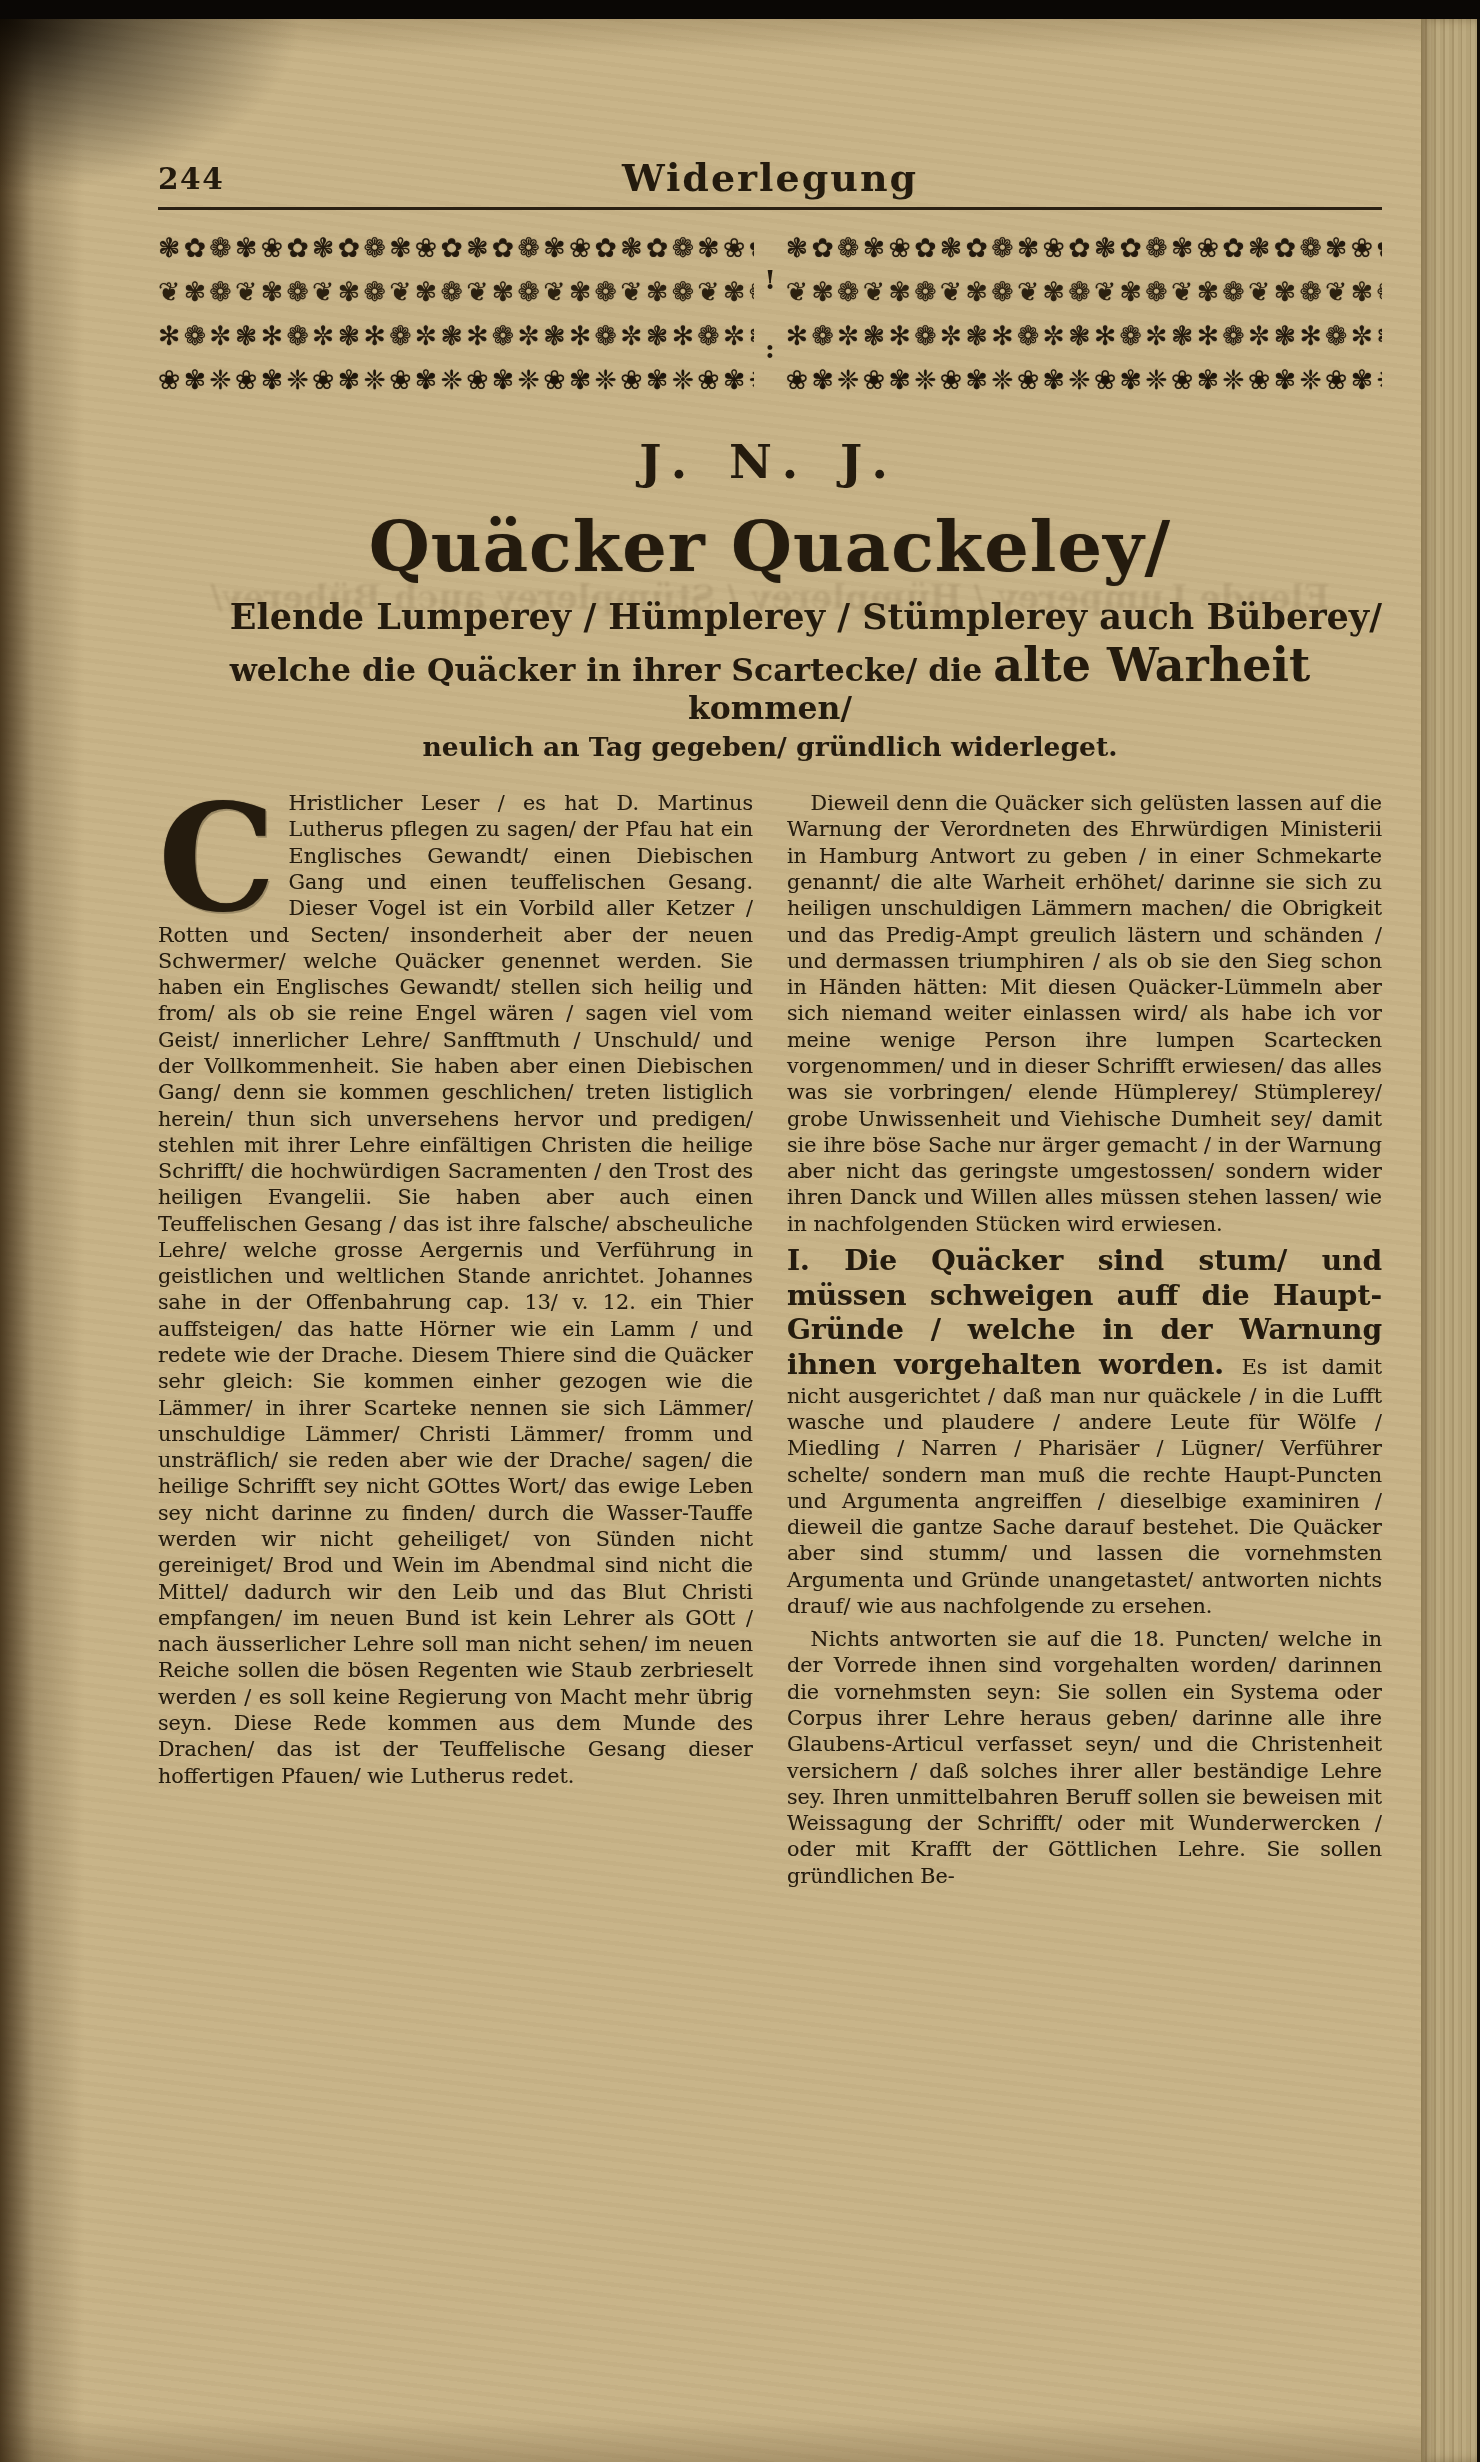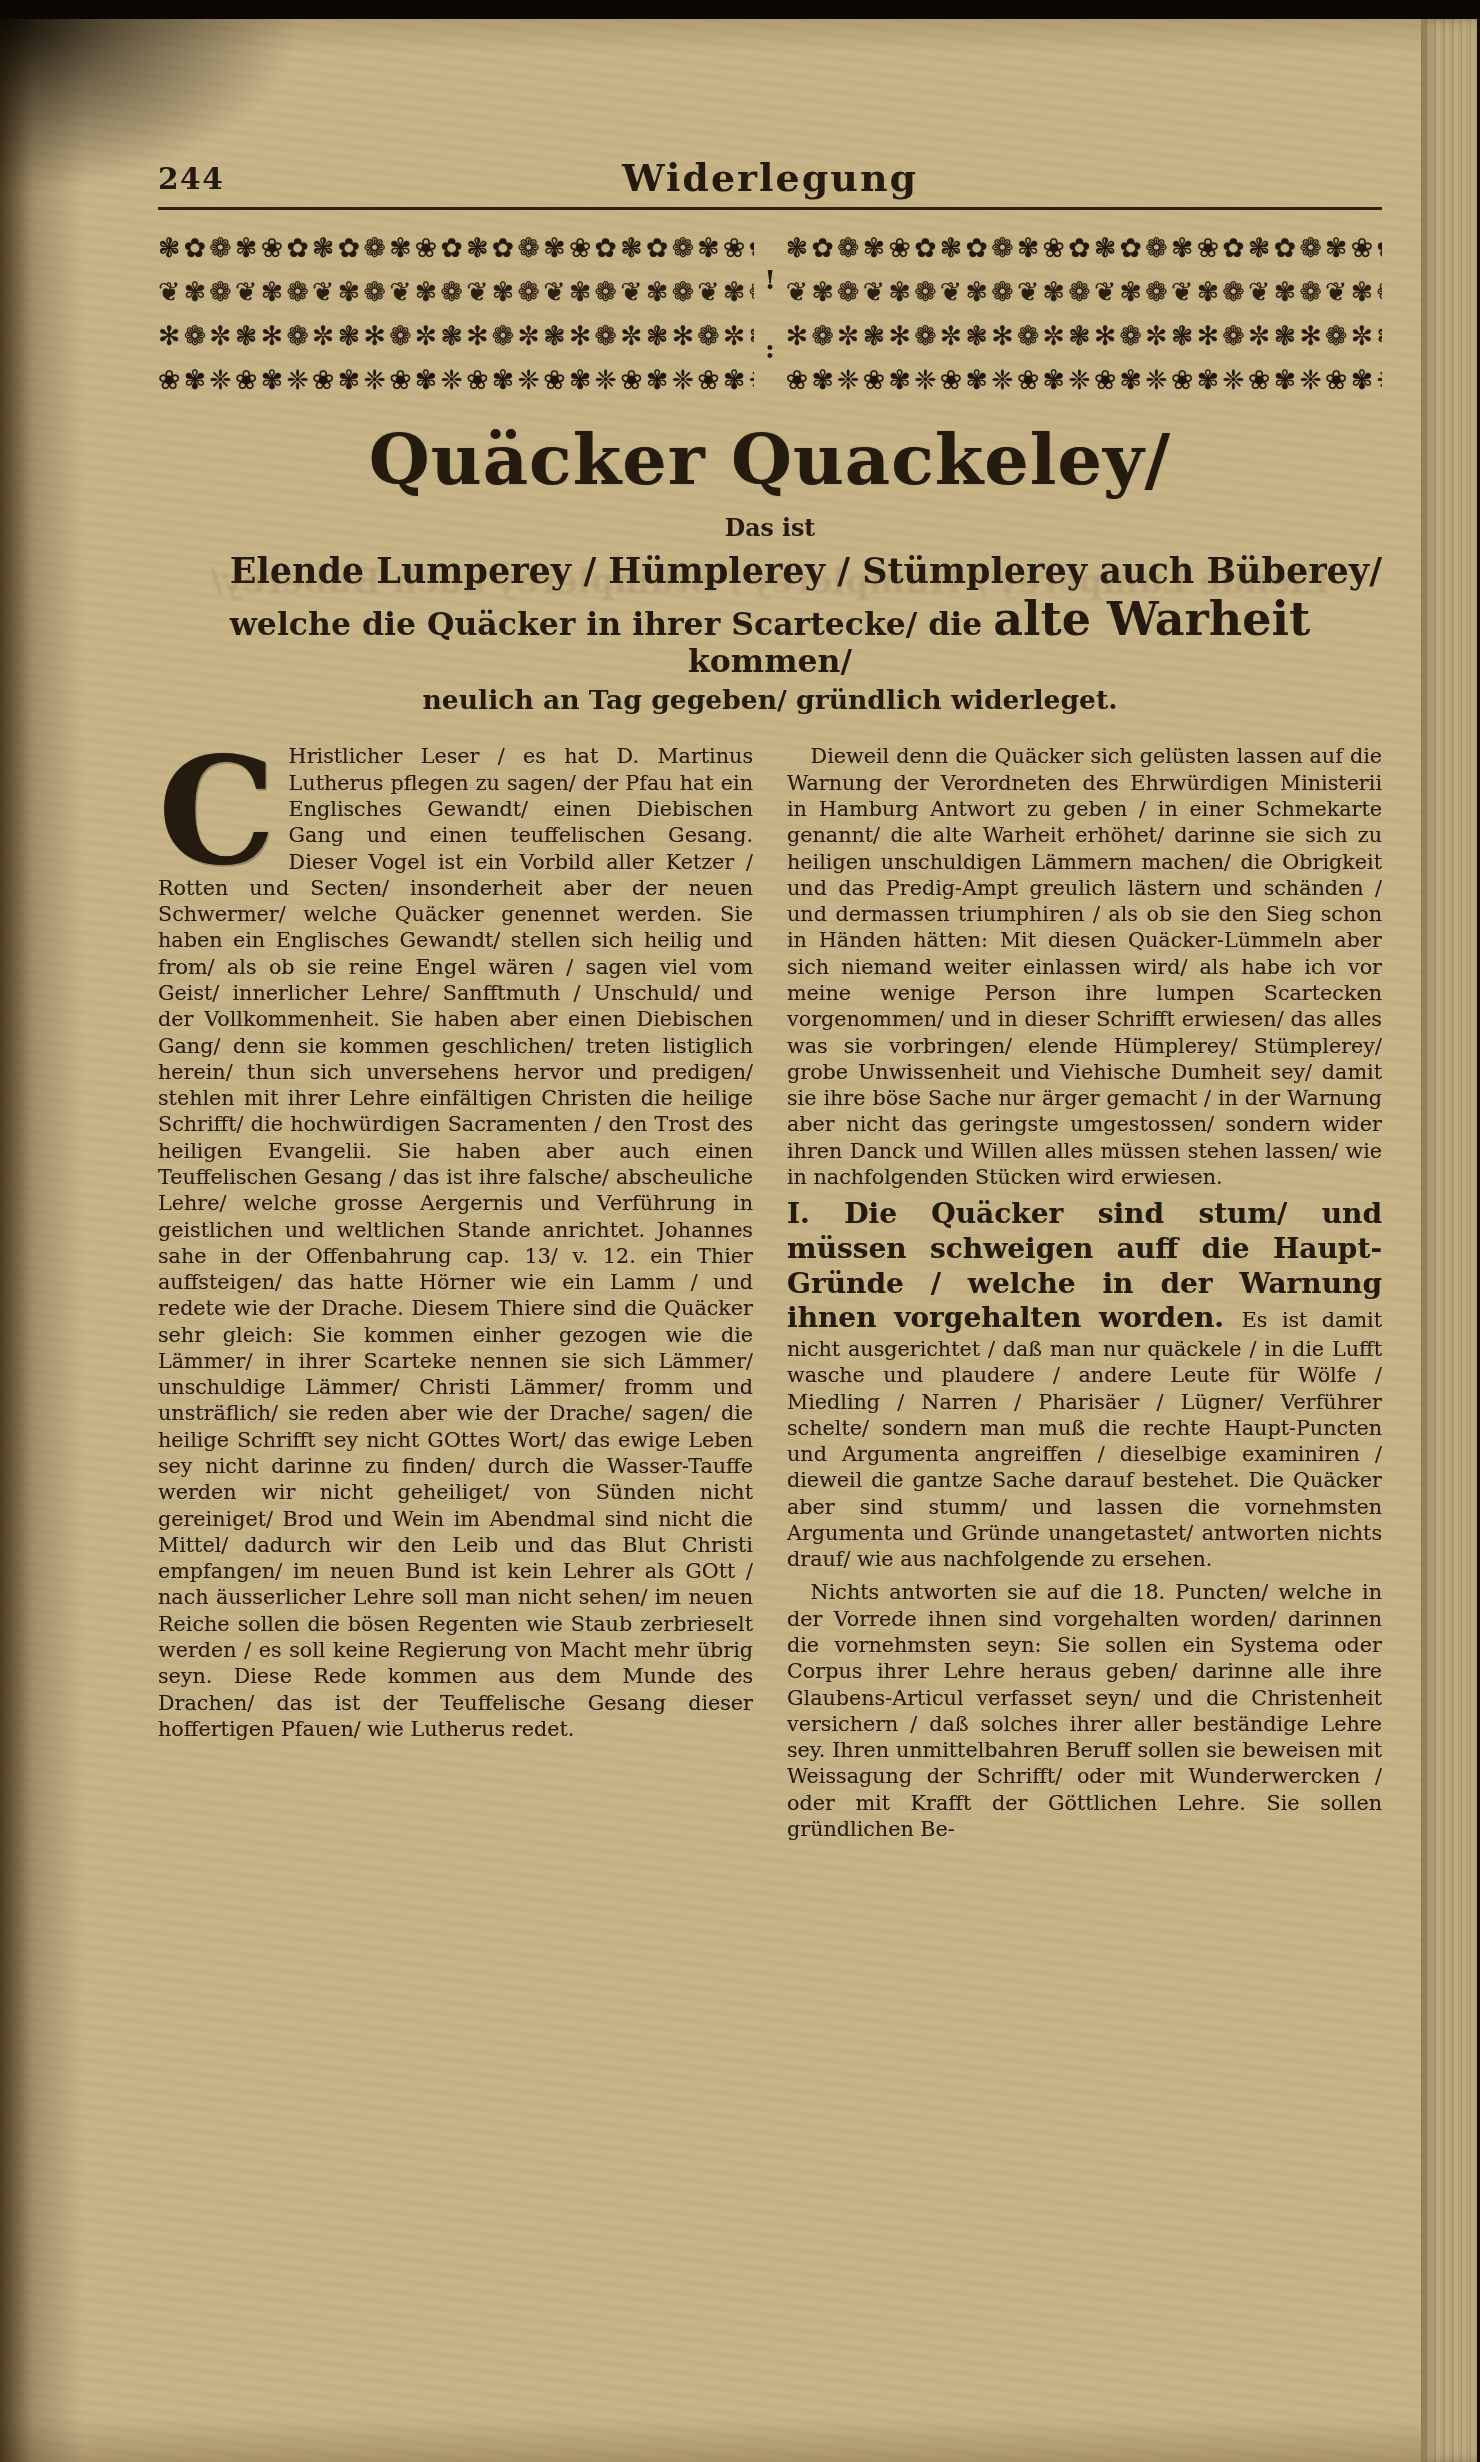--- a/index.html
+++ b/index.html
@@ -98,22 +98,22 @@
       <div class="orn-block">
         <div class="orn-row">❃✿❁✾❀✿❃✿❁✾❀✿❃✿❁✾❀✿❃✿❁✾❀✿</div>
         <div class="orn-row">❦✾❁❦✾❁❦✾❁❦✾❁❦✾❁❦✾❁❦✾❁❦✾❁</div>
         <div class="orn-row">✻❁✼❃✻❁✼❃✻❁✼❃✻❁✼❃✻❁✼❃✻❁✼❃</div>
         <div class="orn-row">❀✾❈❀✾❈❀✾❈❀✾❈❀✾❈❀✾❈❀✾❈❀✾❈</div>
       </div>
     </div>
 
     <div class="heading">
       <div class="ghost">Elende Lumperey / Hümplerey / Stümplerey auch Büberey/</div>
+      <div class="invocation">J. N. J.</div>
       <div class="main-title">Quäcker Quackeley/</div>
-      <div class="das-ist">Das ist</div>
       <div class="subtitle1">Elende Lumperey / Hümplerey / Stümplerey auch Büberey/</div>
       <div class="subtitle2"><span>welche die Quäcker in ihrer Scartecke/ die </span><span class="emph">alte Warheit</span><span> kommen/</span></div>
       <div class="subtitle3">neulich an Tag gegeben/ gründlich widerleget.</div>
     </div>
 
     <div class="columns">
 
       <div class="col">
         <p><span class="dropcap">C</span><span>Hristlicher Leser / es hat D. Martinus Lutherus pflegen zu sagen/ der Pfau hat ein Englisches Gewandt/ einen Diebischen Gang und einen teuffelischen Gesang. Dieser Vogel ist ein Vorbild aller Ketzer / Rotten und Secten/ insonderheit aber der neuen Schwermer/ welche Quäcker genennet werden. Sie haben ein Englisches Gewandt/ stellen sich heilig und from/ als ob sie reine Engel wären / sagen viel vom Geist/ innerlicher Lehre/ Sanfftmuth / Unschuld/ und der Vollkommenheit. Sie haben aber einen Diebischen Gang/ denn sie kommen geschlichen/ treten listiglich herein/ thun sich unversehens hervor und predigen/ stehlen mit ihrer Lehre einfältigen Christen die heilige Schrifft/ die hochwürdigen Sacramenten / den Trost des heiligen Evangelii. Sie haben aber auch einen Teuffelischen Gesang / das ist ihre falsche/ abscheuliche Lehre/ welche grosse Aergernis und Verführung in geistlichen und weltlichen Stande anrichtet. Johannes sahe in der Offenbahrung cap. 13/ v. 12. ein Thier auffsteigen/ das hatte Hörner wie ein Lamm / und redete wie der Drache. Diesem Thiere sind die Quäcker sehr gleich: Sie kommen einher gezogen wie die Lämmer/ in ihrer Scarteke nennen sie sich Lämmer/ unschuldige Lämmer/ Christi Lämmer/ fromm und unsträflich/ sie reden aber wie der Drache/ sagen/ die heilige Schrifft sey nicht GOttes Wort/ das ewige Leben sey nicht darinne zu finden/ durch die Wasser-Tauffe werden wir nicht geheiliget/ von Sünden nicht gereiniget/ Brod und Wein im Abendmal sind nicht die Mittel/ dadurch wir den Leib und das Blut Christi empfangen/ im neuen Bund ist kein Lehrer als GOtt / nach äusserlicher Lehre soll man nicht sehen/ im neuen Reiche sollen die bösen Regenten wie Staub zerbrieselt werden / es soll keine Regierung von Macht mehr übrig seyn. Diese Rede kommen aus dem Munde des Drachen/ das ist der Teuffelische Gesang dieser hoffertigen Pfauen/ wie Lutherus redet.</span></p>
       </div>

